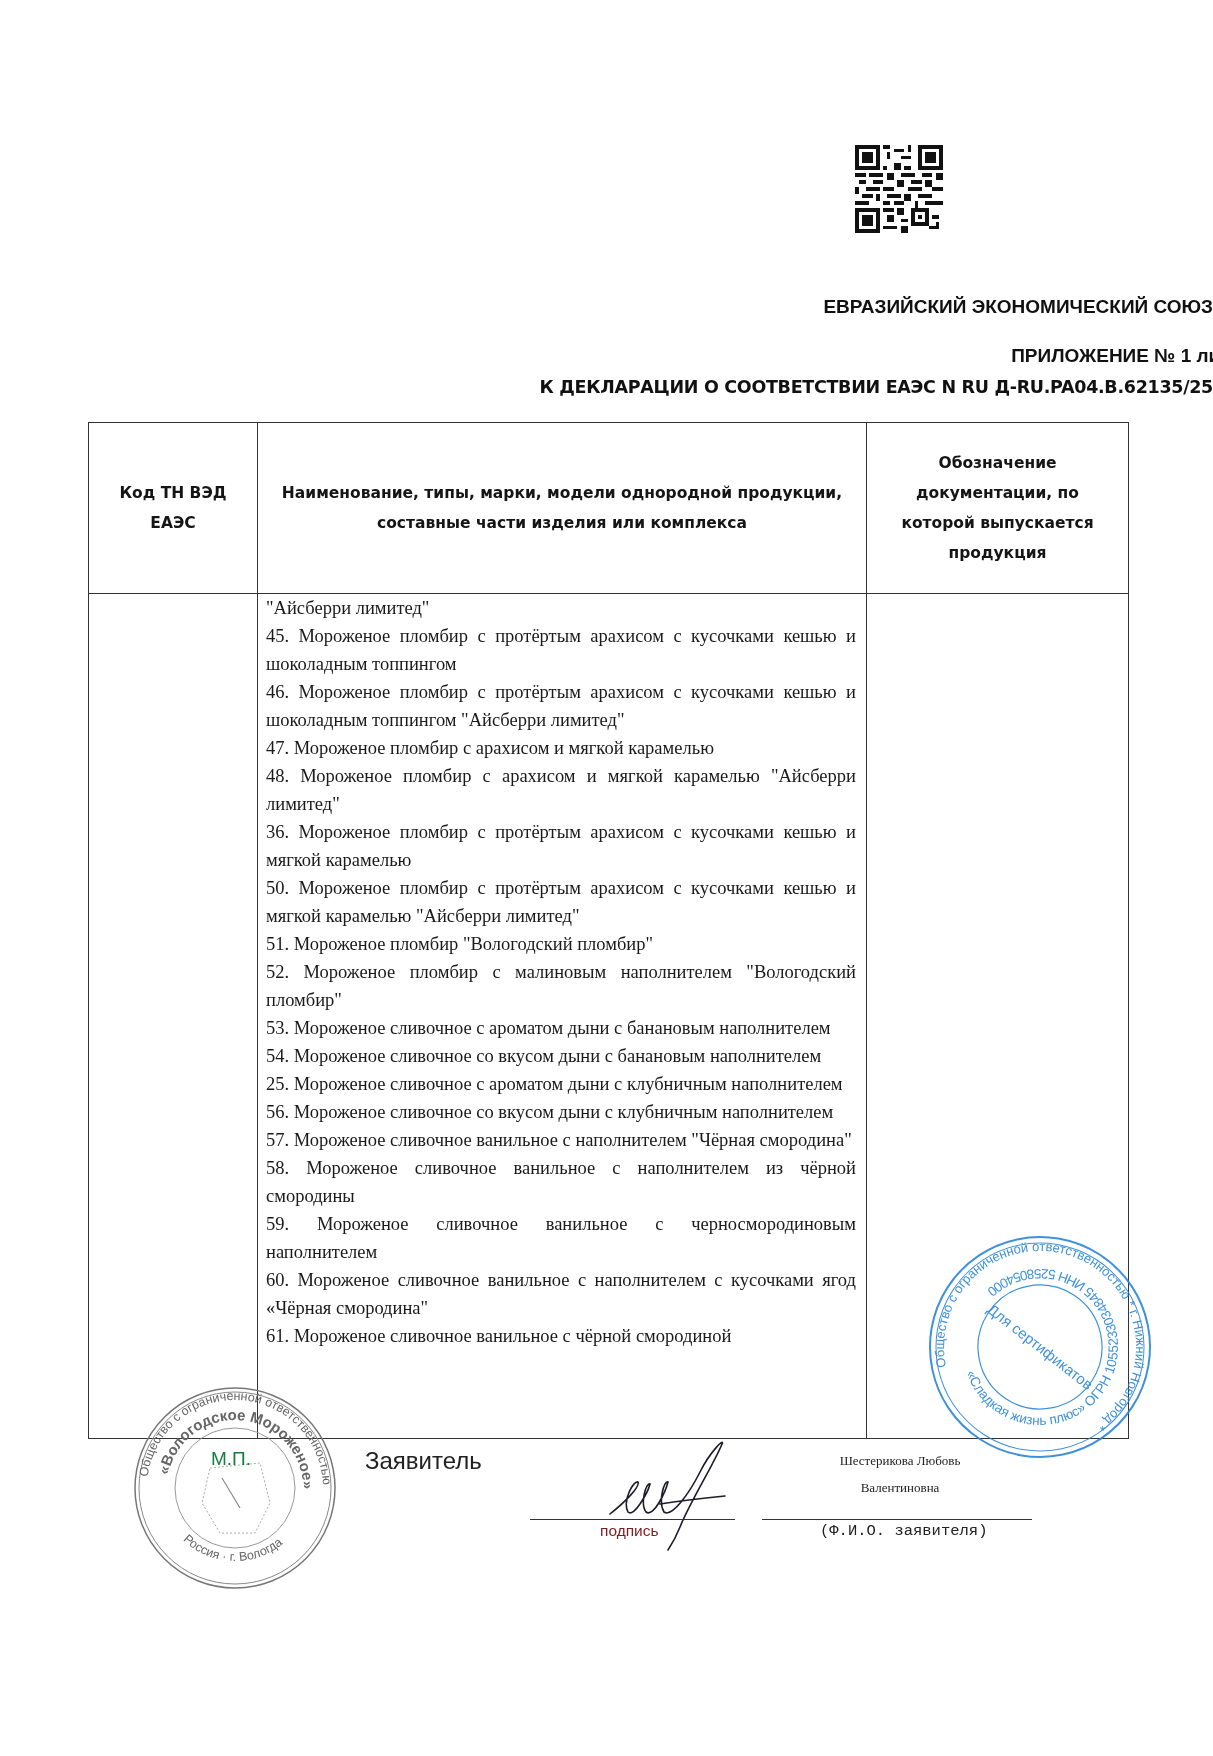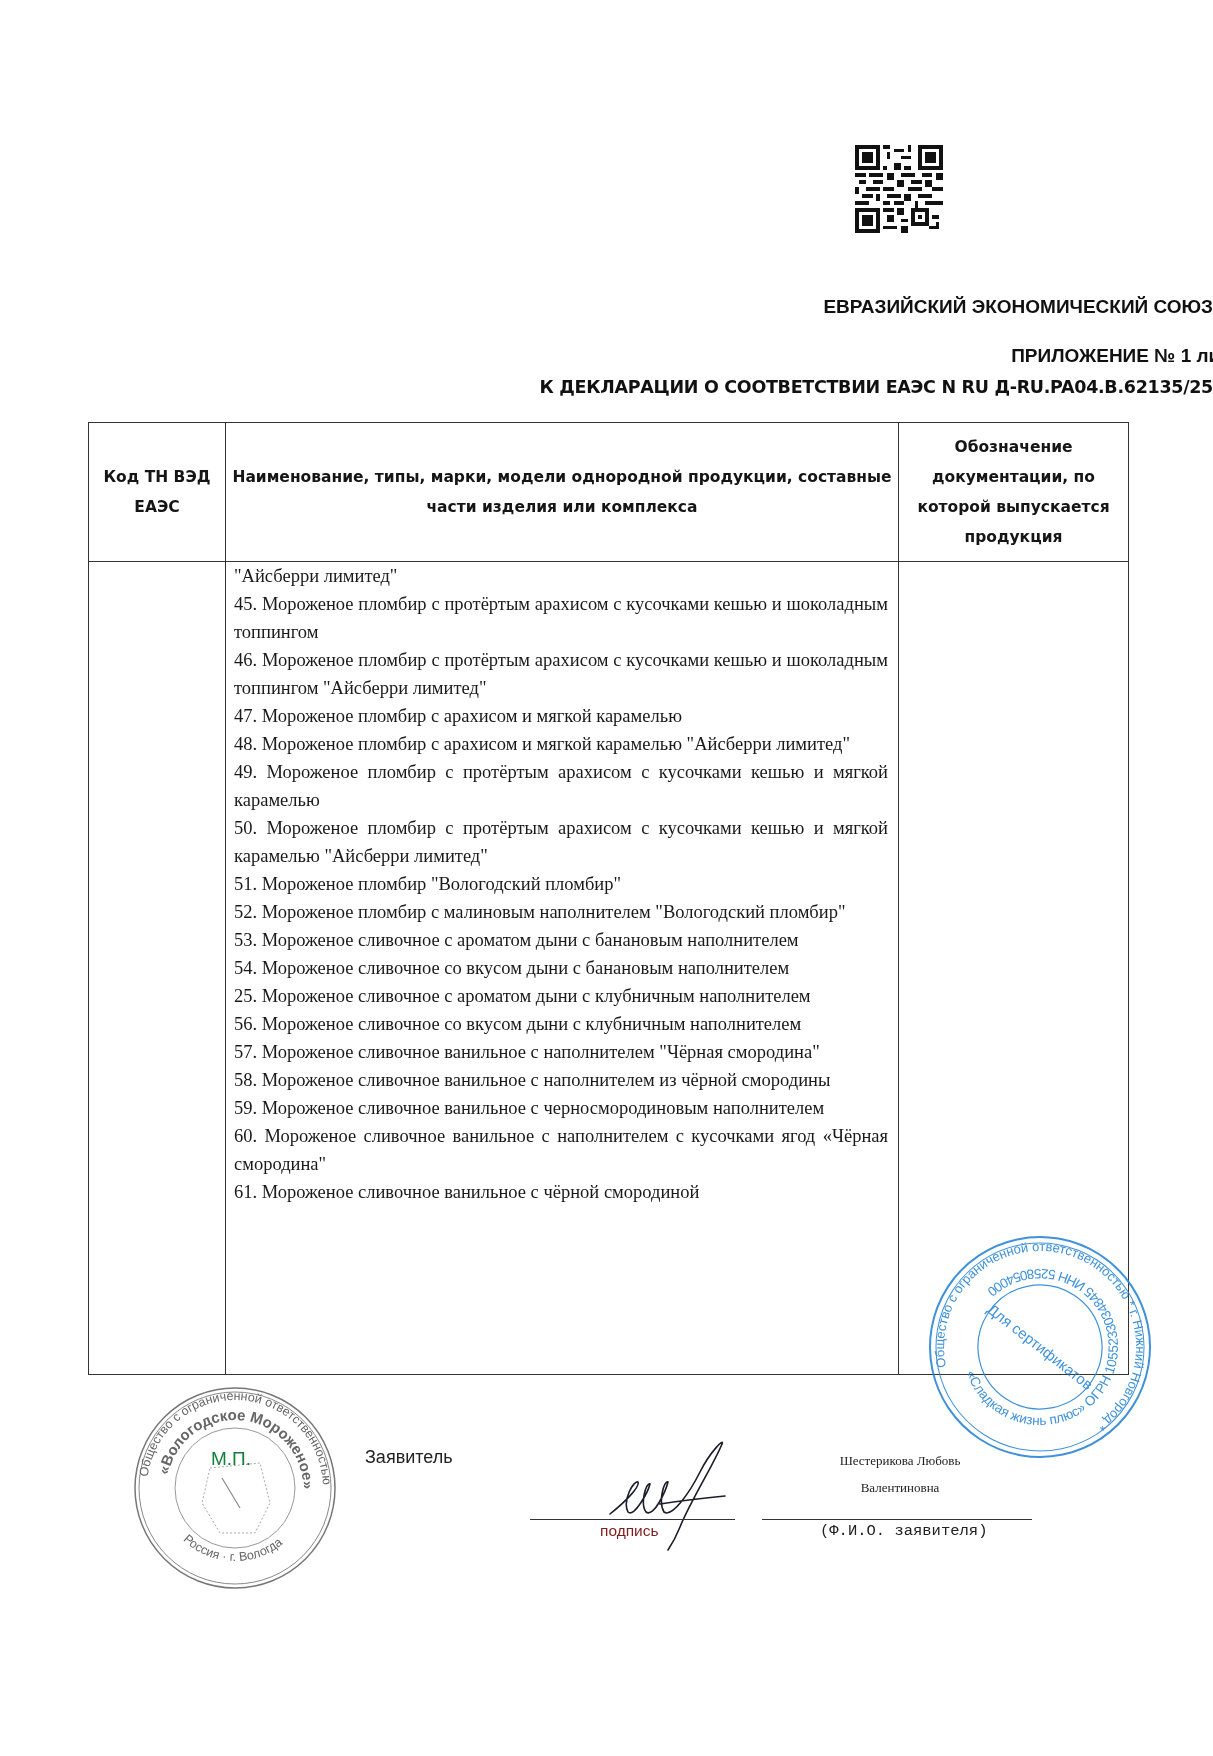--- a/index.html
+++ b/index.html
@@ -4,30 +4,30 @@
 <style>
   html, body { margin:0; padding:0; background:#ffffff; }
   body { width:1213px; height:1756px; position:relative; overflow:hidden; color:#1a1a1a; }
   .abs { position:absolute; }
   .qr { left:855px; top:145px; width:88px; height:88px; }
   .title { left:0; width:1213px; text-align:right; font-family:"Liberation Sans", sans-serif; font-weight:bold; font-size:19px; color:#111; }
   .t1 { top:296px; }
   .t2 { top:345px;margin-left:43px; }
   .t3 { top:377px; font-family:"DejaVu Sans", sans-serif; font-size:17.5px; letter-spacing:-0.3px; }
   table.decl { position:absolute; left:88px; top:422px; width:1041px; border-collapse:collapse; }
-  table.decl td, table.decl th { border:1.5px solid #333; vertical-align:top; padding:0; }
+  table.decl td, table.decl th { border:1.5px solid #333; vertical-align:top; padding:16px; }
   th { font-family:"DejaVu Sans", sans-serif; font-weight:bold; font-size:15.5px; line-height:30px; text-align:center; height:138px; vertical-align:middle !important; color:#151515; }
   th.c1 { width:136px; }
   th.c3 { width:229px; }
   td.body { height:812px; }
   td.items { padding:0 10px 0 8px !important; font-family:"Liberation Serif", serif; font-size:18.5px; line-height:28px; text-align:justify; color:#1a1a1a; }
   .item { display:block; }
   .stamp-left { left:130px; top:1383px; width:210px; height:210px; }
   .mp { left:211px; top:1448px; font-family:"Liberation Sans", sans-serif; font-size:19px; color:#15803d; }
-  .applicant { left:365px; top:1447px; font-size:18px; color:#222; font-family:"Liberation Sans", sans-serif; }
+  .applicant { left:365px; top:1447px; font-size:24px; color:#222; font-family:"Liberation Sans", sans-serif; }
   .line1 { left:530px; top:1519px; width:205px; border-top:1.2px solid #333; }
   .line2 { left:762px; top:1519px; width:270px; border-top:1.2px solid #333; }
   .sig-label { left:600px; top:1522px; font-size:15.5px; font-family:"Liberation Sans", sans-serif; color:#7f1d1d; }
   .fio-label { left:820px; top:1522px; font-size:15.5px; font-family:Liberation Mono, monospace; color:#222; }
   .name { left:760px; top:1447px; width:280px; text-align:center; font-family:"Liberation Serif", serif; font-size:13px; line-height:27px; color:#222; }
   .signature { left:600px; top:1432px; width:150px; height:120px; }
   .stamp-right { left:925px; top:1232px; width:230px; height:230px; }
 </style>
 </head>
 <body>
@@ -105,21 +105,21 @@
     <th class="c3">Обозначение документации, по которой выпускается продукция</th>
   </tr>
   <tr>
     <td class="body"></td>
     <td class="body items">
       <span class="item">"Айсберри лимитед"</span>
       <span class="item">45. Мороженое пломбир с протёртым арахисом с кусочками кешью и шоколадным топпингом</span>
       <span class="item">46. Мороженое пломбир с протёртым арахисом с кусочками кешью и шоколадным топпингом "Айсберри лимитед"</span>
       <span class="item">47. Мороженое пломбир с арахисом и мягкой карамелью</span>
       <span class="item">48. Мороженое пломбир с арахисом и мягкой карамелью "Айсберри лимитед"</span>
-      <span class="item">49. Мороженое пломбир с протёртым арахисом с кусочками кешью и мягкой карамелью</span>
+      <span class="item">36. Мороженое пломбир с протёртым арахисом с кусочками кешью и мягкой карамелью</span>
       <span class="item">50. Мороженое пломбир с протёртым арахисом с кусочками кешью и мягкой карамелью "Айсберри лимитед"</span>
       <span class="item">51. Мороженое пломбир "Вологодский пломбир"</span>
       <span class="item">52. Мороженое пломбир с малиновым наполнителем "Вологодский пломбир"</span>
       <span class="item">53. Мороженое сливочное с ароматом дыни с банановым наполнителем</span>
       <span class="item">54. Мороженое сливочное со вкусом дыни с банановым наполнителем</span>
       <span class="item">25. Мороженое сливочное с ароматом дыни с клубничным наполнителем</span>
       <span class="item">56. Мороженое сливочное со вкусом дыни с клубничным наполнителем</span>
       <span class="item">57. Мороженое сливочное ванильное с наполнителем "Чёрная смородина"</span>
       <span class="item">58. Мороженое сливочное ванильное с наполнителем из чёрной смородины</span>
       <span class="item">59. Мороженое сливочное ванильное с черносмородиновым наполнителем</span>

